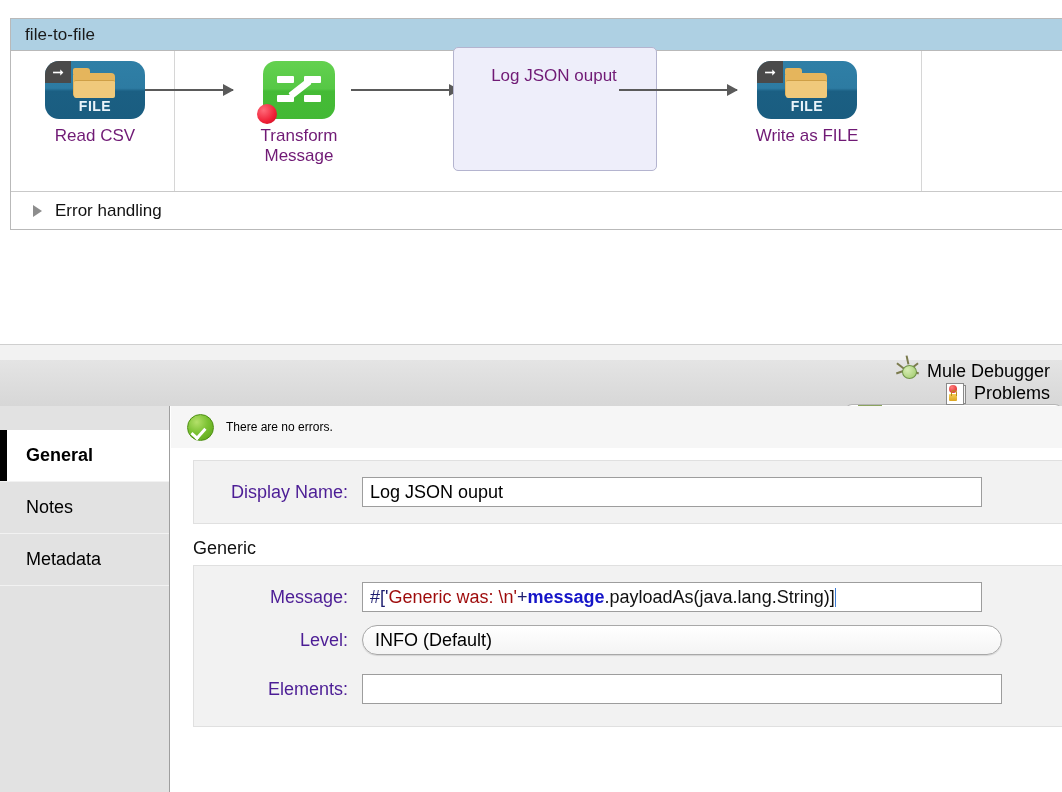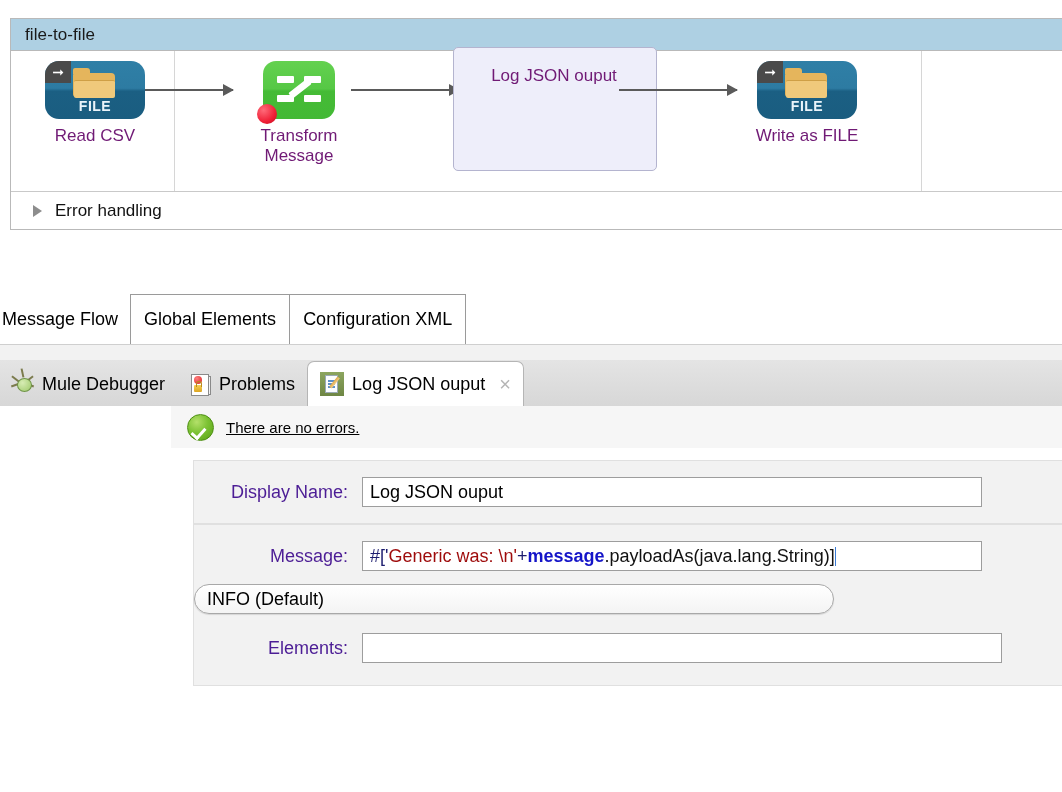--- a/index.html
+++ b/index.html
@@ -154,21 +154,21 @@
     box-sizing: border-box; background: #fff; border: 1px solid #9a9a9a; border-bottom: none;
     margin-right: -1px;
   }
   .etab.first { border-left: none; border-top: none; border-right: none; padding-left: 2px; }
 
   
   .view-sep { position: absolute; left: 0; top: 344px; width: 1062px; height: 16px; background: #f2f2f2; border-top: 1px solid #cfcfcf; }
   .view-tabbar {
     position: absolute; left: 0; top: 360px; width: 1062px; height: 46px;
     background: linear-gradient(#e4e4e4, #d7d7d7); border-bottom: 1px solid #b5b5b5;
-    display: flex; align-items: flex-end;
+    display: flex; align-items: flex-end; flex-direction: column;
   }
   .vtab {
     height: 44px; display: flex; align-items: center; gap: 8px; padding: 0 12px;
     font-size: 18px; color: #000; box-sizing: border-box;
   }
   .vtab.active {
     background: #fff; border: 1px solid #b5b5b5; border-bottom: 1px solid #fff;
     border-top-left-radius: 7px; border-top-right-radius: 7px; height: 46px; margin-bottom: -1px;
   }
   .vtab .vlabel { white-space: nowrap; }
@@ -235,21 +235,21 @@
     height: 42px; display: flex; align-items: center; gap: 12px; padding-left: 16px;
     background: #f6f6f6; box-sizing: border-box;
   }
   .ok-ico { width: 25px; height: 25px; border-radius: 50%;
     background: radial-gradient(circle at 35% 28%, #b4e06a 0%, #7cc234 45%, #57a114 100%);
     border: 1px solid #4d8f12; position: relative; flex: 0 0 auto; }
   .ok-ico:after {
     content: ""; position: absolute; left: 6px; top: 10px; width: 6px; height: 11px;
     border: solid #ffffff; border-width: 0 3px 3px 0; transform: rotate(42deg);
   }
-  .no-errors-text { font-size: 15px; color: #000; text-decoration: underline; }
+  .no-errors-text { font-size: 12px; color: #000; }
 
   .group-box {
     margin: 12px 0 0 22px; background: #f2f2f2; border: 1px solid #e0e0e0;
     padding: 12px 0; box-sizing: border-box; width: 1000px;
   }
   .group-title { margin: 14px 0 6px 22px; font-size: 18px; color: #111; }
 
   .field-row { display: flex; align-items: center; height: 38px; }
   .field-label {
     width: 168px; text-align: right; padding-right: 14px; font-size: 18px; color: #4c1d95;
@@ -352,31 +352,20 @@
 
       </div>
 
       <div class="err-handling">
         <div class="err-tri"></div>
         <span class="err-label">Error handling</span>
       </div>
     </div>
   </div>
 
-  <div class="editor-tabs">
-    <div class="etab first">
-      <span>Message Flow</span>
-    </div>
-    <div class="etab">
-      <span>Global Elements</span>
-    </div>
-    <div class="etab">
-      <span>Configuration XML</span>
-    </div>
-  </div>
 
   <div class="view-sep"></div>
 
   <div class="view-tabbar">
 
     <div class="vtab">
       <span class="ico ico-bug">
         <span class="leg g1"></span>
           <span class="leg g2"></span>
           <span class="leg g3"></span>
@@ -407,51 +396,65 @@
           </span>
         <span class="p"></span>
       </span>
       <span class="vlabel">Log JSON ouput</span>
       <span class="close-x">×</span>
     </div>
   </div>
 
   <div class="props">
 
+    <div class="props-side">
+      <div style="height:24px;" class="side-pad"></div>
+      <div class="side-item active">
+        <span>General</span>
+      </div>
+      <div class="side-item">
+        <span>Notes</span>
+      </div>
+      <div class="side-item">
+        <span>Metadata</span>
+      </div>
+    </div>
 
     <div class="props-main">
 
       <div class="no-errors">
         <span class="ok-ico"></span>
         <span class="no-errors-text">There are no errors.</span>
       </div>
 
       <div class="group-box">
         <div class="field-row">
           <span class="field-label">Display Name:</span>
           <span class="txt-input">Log JSON ouput</span>
         </div>
       </div>
 
+      <div class="group-title">Generic</div>
 
       <div class="group-box" style="margin-top:0;">
 
         <div class="field-row">
           <span class="field-label">Message:</span>
           <span class="txt-input">
             <span class="code-nav">#['</span>
               <span class="code-str">Generic was: \n'</span>
               <span class="code-nav"> + </span>
               <span class="code-kw">message</span>
               <span class="code-pln">.payloadAs(java.lang.String)]</span>
               <span class="caret"></span>
           </span>
         </div>
 
         <div class="field-row" style="height:48px;">
+          <span class="field-label">Level:</span>
           <span class="combo">INFO (Default)</span>
         </div>
 
         <div class="field-row" style="height:50px;">
           <span class="field-label">Elements:</span>
           <span class="txt-input" style="width:640px;"></span>
         </div>
 
       </div>
     </div>

